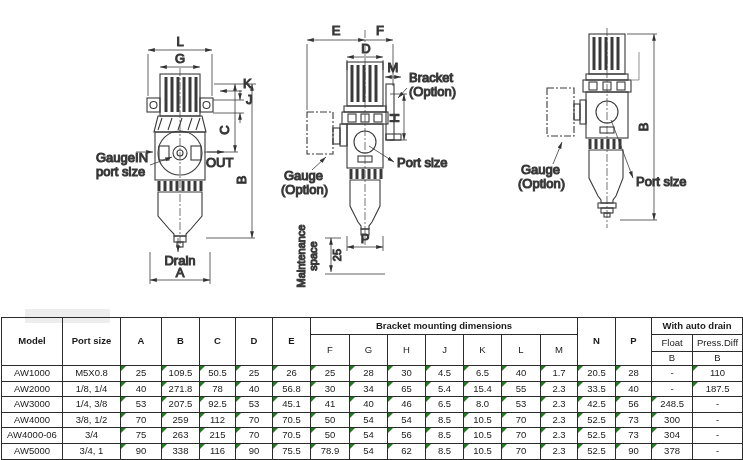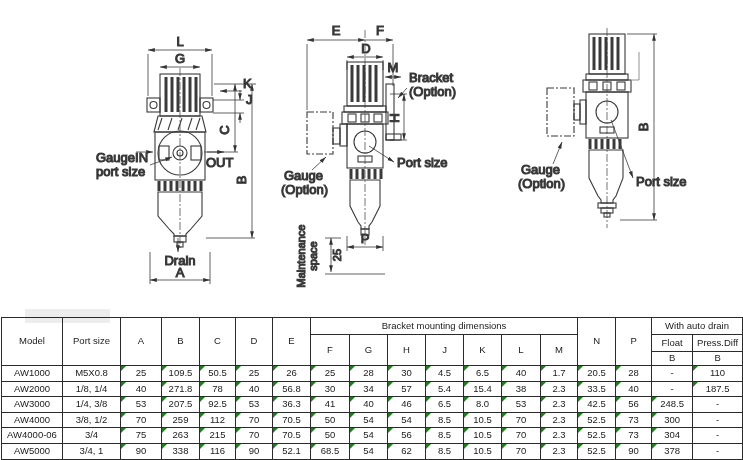--- a/index.html
+++ b/index.html
@@ -10,21 +10,21 @@
   svg text{font-family:"Liberation Sans","DejaVu Sans",sans-serif;font-size:13px;fill:#111;}
   text.dim{font-size:13px;}
   text.small{font-size:11px;}
   .artifact{position:absolute;left:25px;top:309px;width:85px;height:14px;background:#ededed;}
   
   #dim-table{position:absolute;left:1px;top:317px;width:740px;border-collapse:collapse;
              table-layout:fixed;font-size:9.5px;}
   #dim-table th,#dim-table td{border:1px solid #2b2b2b;text-align:center;vertical-align:middle;
              padding:0;position:relative;font-weight:normal;line-height:1.1;
              overflow:hidden;white-space:nowrap;}
-  #dim-table thead tr.r1 th{height:16px;}
+  #dim-table thead tr.r1 th{height:16px;font-weight:bold;}
   #dim-table thead tr.r2 th{height:16px;}
   #dim-table thead tr.r3 th{height:13px;}
   #dim-table tbody td{height:14.6px;background:#fff;}
   td.flag::before{content:"";position:absolute;left:0;top:0;width:0;height:0;
              border-top:5px solid #1e7e1e;border-right:5px solid transparent;}
 </style>
 </head>
 <body>
 
 <div id="page">
@@ -346,38 +346,38 @@
         <tr>
           <td>AW2000</td>
           <td>1/8, 1/4</td>
           <td class="flag">40</td>
           <td class="flag">271.8</td>
           <td class="flag">78</td>
           <td class="flag">40</td>
           <td class="flag">56.8</td>
           <td class="flag">30</td>
           <td class="flag">34</td>
-          <td class="flag">57</td>
+          <td class="flag">65</td>
           <td class="flag">5.4</td>
           <td class="flag">15.4</td>
-          <td class="flag">38</td>
+          <td class="flag">55</td>
           <td class="flag">2.3</td>
           <td class="flag">33.5</td>
           <td class="flag">40</td>
           <td>-</td>
           <td class="flag">187.5</td>
         </tr>
         <tr>
           <td>AW3000</td>
           <td>1/4, 3/8</td>
           <td class="flag">53</td>
           <td class="flag">207.5</td>
           <td class="flag">92.5</td>
           <td class="flag">53</td>
-          <td class="flag">36.3</td>
+          <td class="flag">45.1</td>
           <td class="flag">41</td>
           <td class="flag">40</td>
           <td class="flag">46</td>
           <td class="flag">6.5</td>
           <td class="flag">8.0</td>
           <td class="flag">53</td>
           <td class="flag">2.3</td>
           <td class="flag">42.5</td>
           <td class="flag">56</td>
           <td class="flag">248.5</td>
@@ -423,22 +423,22 @@
           <td class="flag">304</td>
           <td>-</td>
         </tr>
         <tr>
           <td>AW5000</td>
           <td>3/4, 1</td>
           <td class="flag">90</td>
           <td class="flag">338</td>
           <td class="flag">116</td>
           <td class="flag">90</td>
-          <td class="flag">52.1</td>
-          <td class="flag">68.5</td>
+          <td class="flag">75.5</td>
+          <td class="flag">78.9</td>
           <td class="flag">54</td>
           <td class="flag">62</td>
           <td class="flag">8.5</td>
           <td class="flag">10.5</td>
           <td class="flag">70</td>
           <td class="flag">2.3</td>
           <td class="flag">52.5</td>
           <td class="flag">90</td>
           <td class="flag">378</td>
           <td>-</td>

